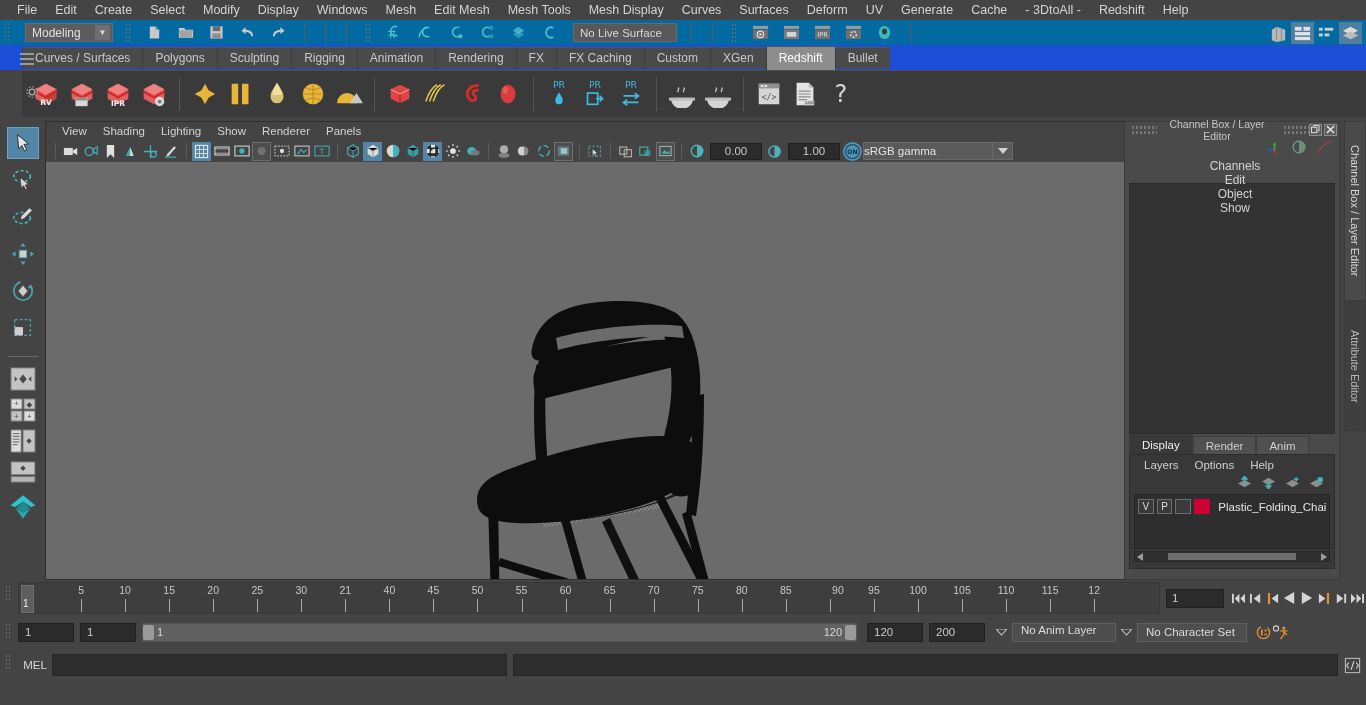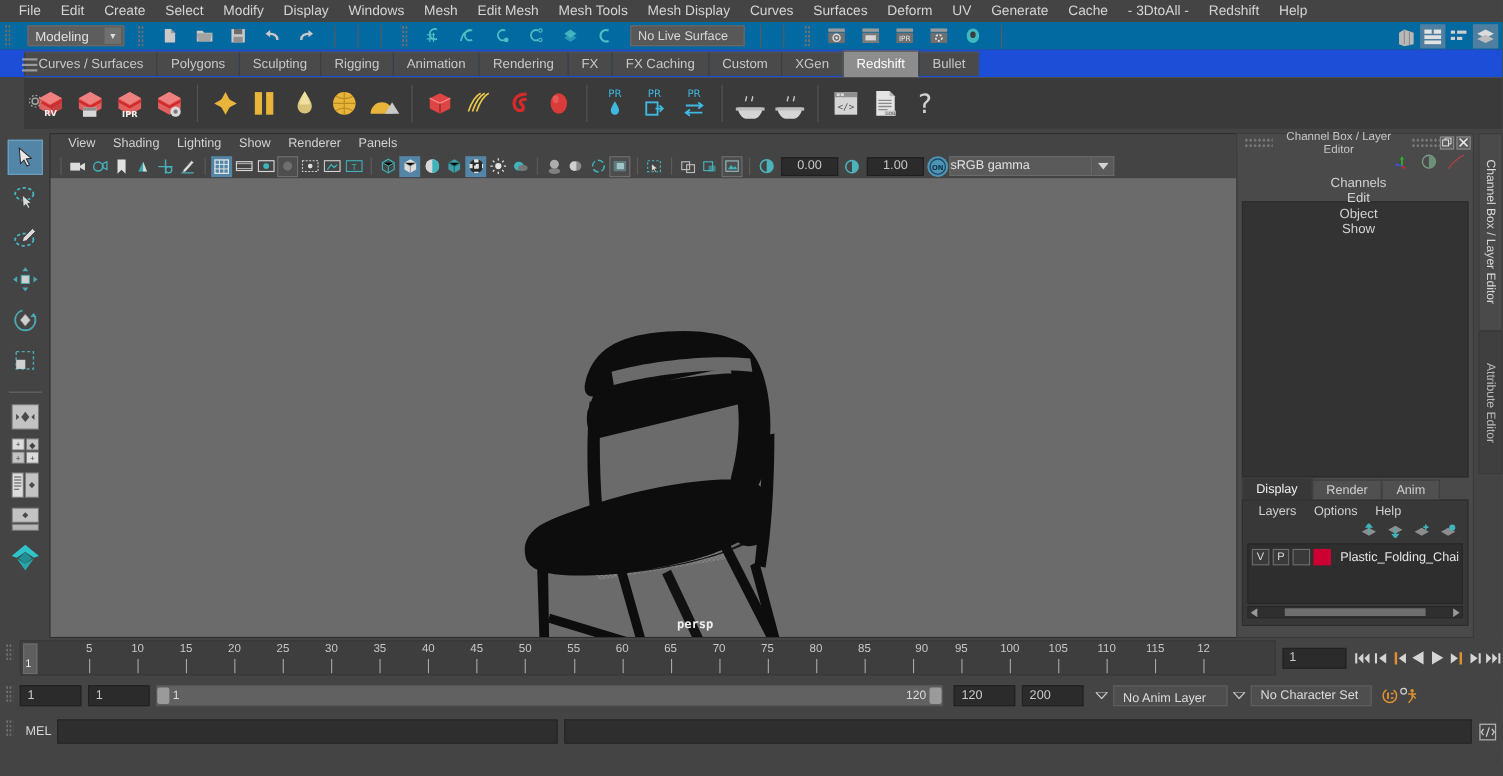--- a/index.html
+++ b/index.html
@@ -173,21 +173,21 @@
             color:#c9c9c9; font-size:11.5px; display:flex; align-items:center;
             padding-left:6px; margin-right:6px; }
   .rslider { position:relative; height:19px; background:#616161; border:1px solid #555;
              flex:1; max-width:715px; display:flex; align-items:center; }
   .rhandle { width:11px; height:15px; background:#9a9a9a; border-radius:2px; }
   .rlbl { font-size:11px; color:#dadada; margin-left:3px; }
   .rlbl.right { margin-left:auto; margin-right:3px; }
   .smalldrop { width:13px; height:19px; display:flex; align-items:center;
                justify-content:center; color:#cacaca; font-size:9px; margin:0 4px; }
   .animlayer { width:104px; height:19px; background:#4e4e4e; border:1px solid #606060;
-               display:flex; align-items:flex-end; padding-left:8px; font-size:11.5px;
+               display:flex; align-items:flex-start; padding-left:8px; font-size:11.5px;
                color:#dcdcdc; }
   .charset { width:110px; height:19px; background:#4e4e4e; border:1px solid #606060;
              display:flex; align-items:center; padding-left:8px; font-size:11.5px;
              color:#dcdcdc; }
 
   
   .cmdline { position:absolute; left:0; top:650px; width:1366px; height:30px;
              background:#444444; display:flex; align-items:center; padding-left:18px; }
   .mellabel { width:34px; font-size:11.5px; color:#d6d6d6; text-align:center; }
   .melinput { height:22px; background:#2e2e2e; border:1px solid #242424;
@@ -971,21 +971,20 @@
 
         <g transform="translate(66,552)">
           <line x1="0" y1="0" x2="0" y2="-22" stroke="#22cc22" stroke-width="1.6"></line>
           <line x1="0" y1="0" x2="17" y2="6" stroke="#dd2222" stroke-width="1.6"></line>
           <line x1="0" y1="0" x2="-14" y2="-5" stroke="#2222ee" stroke-width="1.6"></line>
           <text x="-1" y="-25" font-size="9" fill="#22cc22" font-family="DejaVu Sans">y</text>
           <text x="20" y="9" font-size="9" fill="#dd2222" font-family="DejaVu Sans">x</text>
           <text x="-22" y="-5" font-size="9" fill="#2222ee" font-family="DejaVu Sans">z</text>
         </g>
       </svg>
-      <div class="persp-label">persp</div>
     </div>
   </div>
 
   <div class="rdock">
     <div class="cbpanel">
 
       <div class="cbtitle">
         <div class="tdots"></div>
         <div class="ttl">Channel Box / Layer Editor</div>
         <div class="tdots"></div>
@@ -1114,21 +1113,21 @@
         <div class="ticklbl" style="left: 106.099px;">10</div>
         <div class="tick" style="left: 150.149px;"></div>
         <div class="ticklbl" style="left: 150.149px;">15</div>
         <div class="tick" style="left: 194.198px;"></div>
         <div class="ticklbl" style="left: 194.198px;">20</div>
         <div class="tick" style="left: 238.248px;"></div>
         <div class="ticklbl" style="left: 238.248px; text-align: right;">25</div>
         <div class="tick" style="left: 282.298px;"></div>
         <div class="ticklbl" style="left: 282.298px;">30</div>
         <div class="tick" style="left: 326.347px;"></div>
-        <div class="ticklbl" style="left: 326.347px;">35</div>
+        <div class="ticklbl" style="left: 326.347px;">21</div>
         <div class="tick" style="left: 370.397px;"></div>
         <div class="ticklbl" style="left: 370.397px;">40</div>
         <div class="tick" style="left: 414.446px;"></div>
         <div class="ticklbl" style="left: 414.446px;">45</div>
         <div class="tick" style="left: 458.496px;"></div>
         <div class="ticklbl" style="left: 458.496px;">50</div>
         <div class="tick" style="left: 502.545px;"></div>
         <div class="ticklbl" style="left: 502.545px;">55</div>
         <div class="tick" style="left: 546.595px;"></div>
         <div class="ticklbl" style="left: 546.595px;">60</div>

